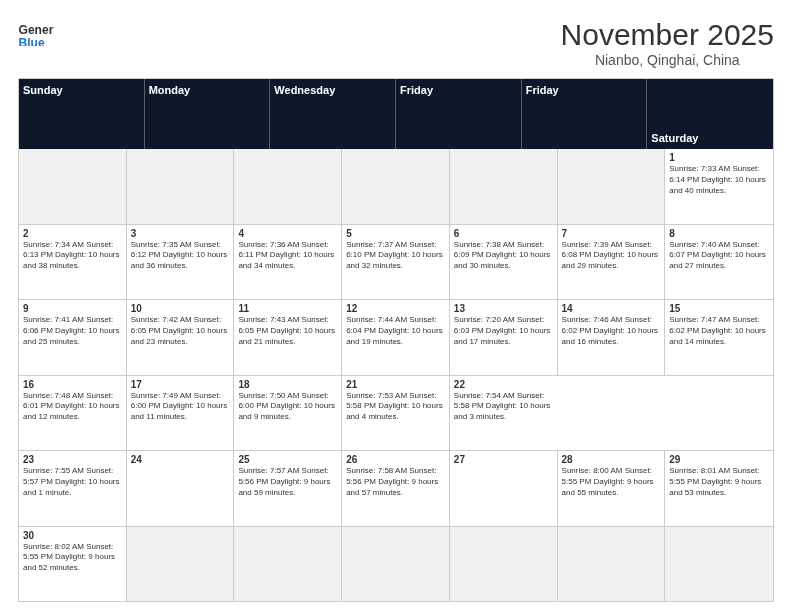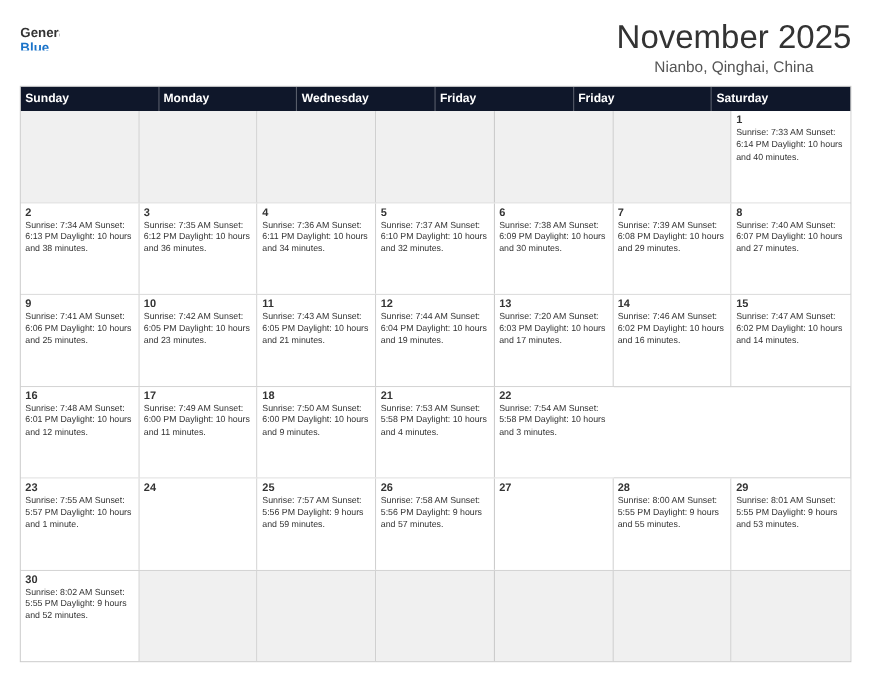--- a/index.html
+++ b/index.html
@@ -57,21 +57,21 @@
       background: #0f172a;
     }
     .day-header {
       color: #fff;
       font-size: 11px;
       font-weight: bold;
       padding: 5px 4px;
       text-align: left;
       border-right: 1px solid rgba(255,255,255,0.3);
     }
-    .day-header:last-child { border-right: none; }
+    .day-header:last-child { border-right: none; margin-top: 48px; }
     .calendar-body {
       flex: 1;
       display: flex;
       flex-direction: column;
     }
     .week-row {
       display: grid;
       grid-template-columns: repeat(7, 1fr);
       flex: 1;
       border-bottom: 1px solid #ccc;

